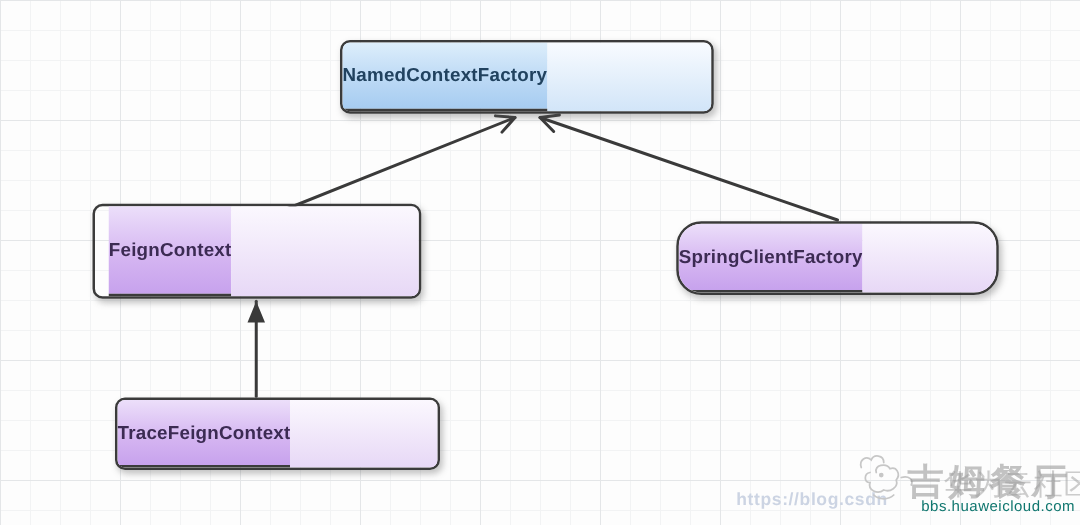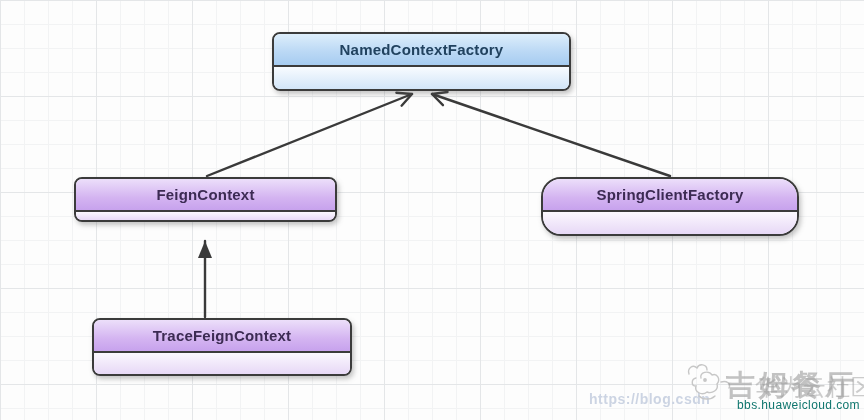--- a/index.html
+++ b/index.html
@@ -15,21 +15,21 @@
       linear-gradient(90deg, #f2f3f4 1px, transparent 1px);
     background-size: 96px 96px, 96px 96px, 24px 24px, 24px 24px;
   }
 
   .class-box {
     position: absolute;
     border: 2px solid #3b3b3b;
     border-radius: 8px;
     box-shadow: 2px 3px 5px rgba(90,90,90,0.35);
     display: flex;
-    flex-direction: column;
+    flex-direction: row;
     overflow: hidden;
   }
   .class-box .title {
     flex: 0 0 33px;
     display: flex;
     align-items: center;
     justify-content: center;
     font-weight: bold;
     font-size: 15px;
     border-bottom: 2px solid #3b3b3b;
@@ -47,21 +47,21 @@
 
   .box-purple .title {
     background: linear-gradient(180deg, #ecdffa 0%, #d4b4f1 60%, #c7a2ed 100%);
     color: #3c2b53;
   }
   .box-purple .compartment {
     background: linear-gradient(180deg, #fbf8fe 0%, #e7d8f6 100%);
   }
 
   #named-box  { left: 272px; top: 32px;  width: 299px; height: 59px; }
-  #feign-box  { left: 74px;  top: 177px; width: 263px; height: 45px; }
+  #feign-box  { left: 74px;  top: 163px; width: 263px; height: 76px; padding-left: 11px; }
   #spring-box { left: 541px; top: 177px; width: 258px; height: 59px; border-radius: 20px; }
   #trace-box  { left: 74px;  top: 318px; width: 260px; height: 58px; margin-left: 18px; }
 
   #arrow-layer {
     position: absolute;
     left: 0; top: 0; width: 864px; height: 420px;
     pointer-events: none;
   }
 
   .wm { position: absolute; white-space: nowrap; }

